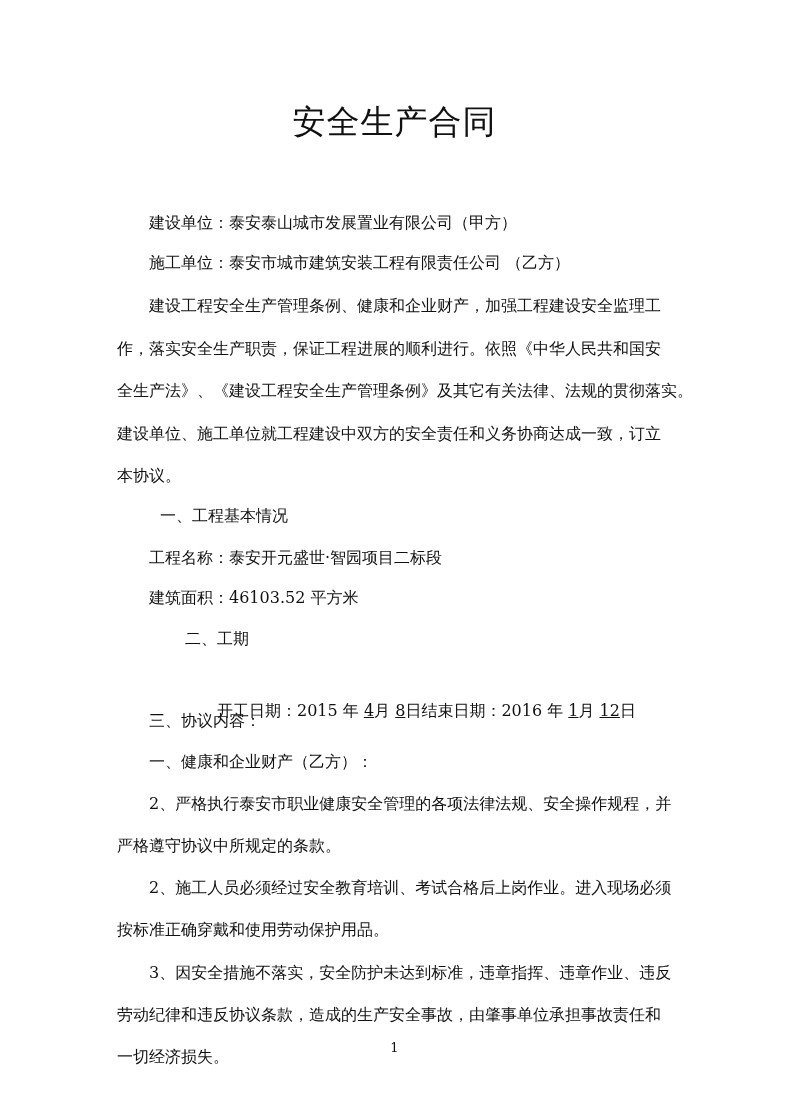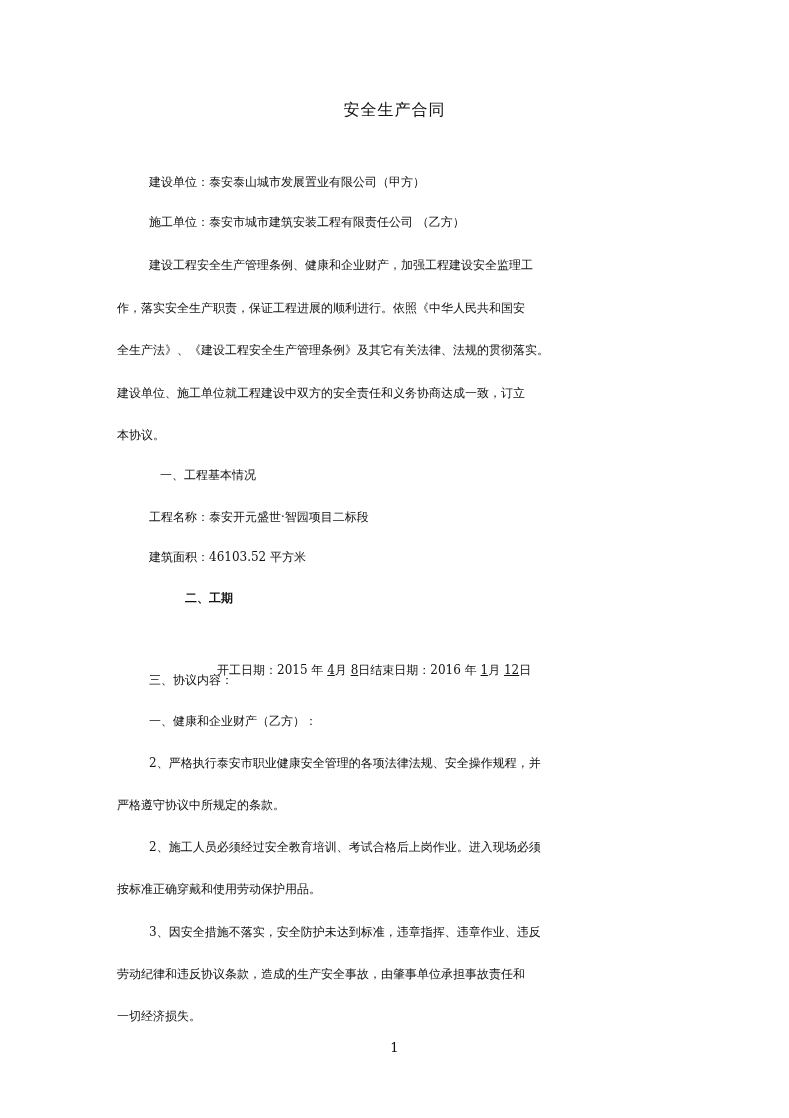--- a/index.html
+++ b/index.html
@@ -1,23 +1,23 @@
 <!DOCTYPE html>
 <html><head>
 <meta charset="utf-8">
 <style>
   html, body { margin: 0; padding: 0; background: #ffffff; }
   body { width: 789px; height: 1118px; position: relative; overflow: hidden;
          font-family: "DejaVu Serif", "Liberation Serif", serif; color: #111; }
   .title { position: absolute; top: 100px; left: 0; width: 789px; text-align: center;
-           font-size: 16px; font-family: "DejaVu Sans", "Liberation Sans", sans-serif; letter-spacing: 1px; }
-  .line { position: absolute; left: 117px; font-size: 12px; white-space: nowrap; line-height: 20px; }
+           font-size: 33px; font-family: "DejaVu Sans", "Liberation Sans", sans-serif; letter-spacing: 1px; }
+  .line { position: absolute; left: 117px; font-size: 16px; white-space: nowrap; line-height: 20px; margin-top: 41px; }
   .ind { left: 149px; }
   .ind2 { left: 160px; }
-  .ind3 { left: 185px; font-weight: bold; }
+  .ind3 { left: 185px; }
   .ind4 { left: 217px; }
   .u { text-decoration: underline; }
   .pagenum { position: absolute; top: 1040px; left: 0; width: 789px; text-align: center; font-size: 13px; }
 </style>
 </head>
 <body>
 
 <div>
   <div class="title">安全生产合同</div>
 

